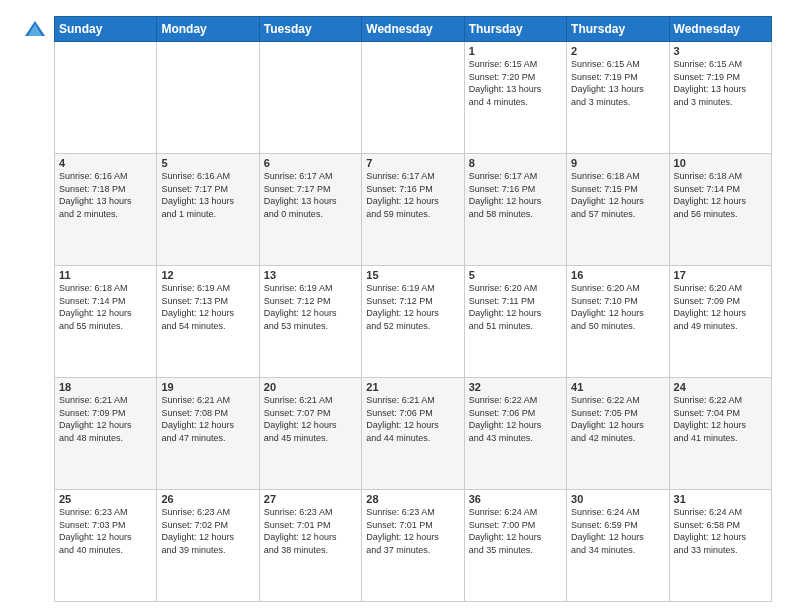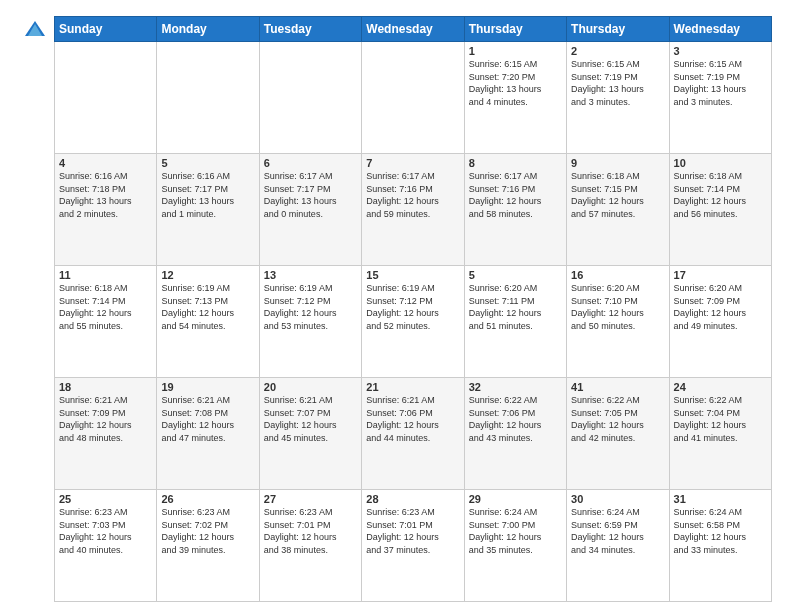--- a/index.html
+++ b/index.html
@@ -332,21 +332,21 @@
 and 38 minutes.</div>
           </td>
           <td>
             <span class="day-number">28</span>
             <div class="day-info" style="white-space: pre-line;">Sunrise: 6:23 AM
 Sunset: 7:01 PM
 Daylight: 12 hours
 and 37 minutes.</div>
           </td>
           <td>
-            <span class="day-number">29</span>
+            <span class="day-number">36</span>
             <div class="day-info" style="white-space: pre-line;">Sunrise: 6:24 AM
 Sunset: 7:00 PM
 Daylight: 12 hours
 and 35 minutes.</div>
           </td>
           <td>
             <span class="day-number">30</span>
             <div class="day-info" style="white-space: pre-line;">Sunrise: 6:24 AM
 Sunset: 6:59 PM
 Daylight: 12 hours

